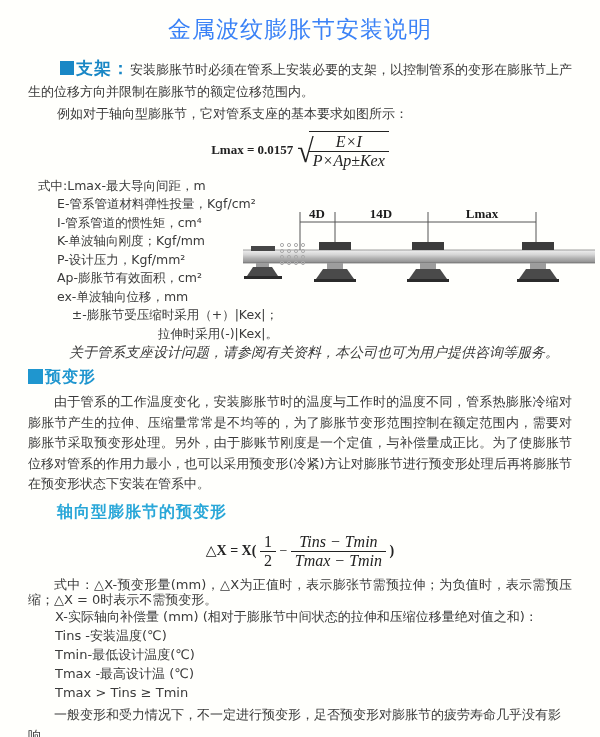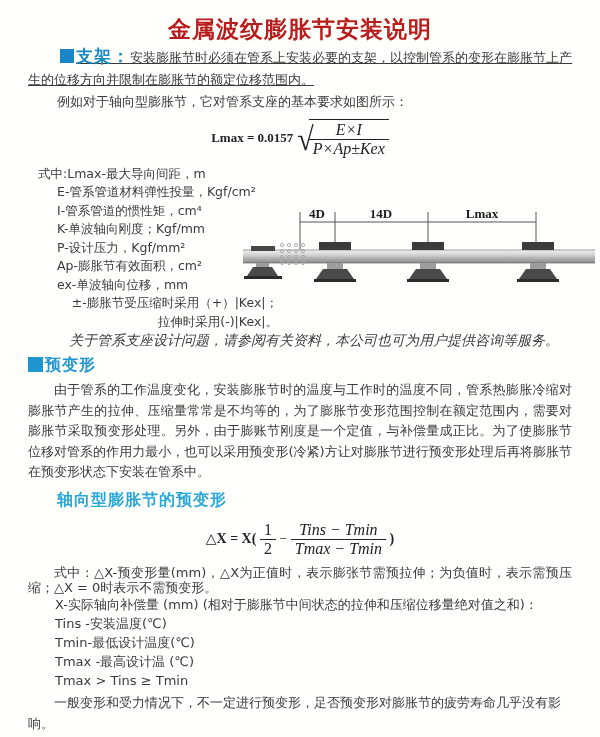--- a/index.html
+++ b/index.html
@@ -4,25 +4,25 @@
 <style>
   html,body{margin:0;padding:0;}
   body{
     width:600px;height:737px;background:#fffffc;overflow:hidden;
     font-family:"DejaVu Sans","Liberation Sans",sans-serif;
     color:#3a3a3a;-webkit-font-smoothing:antialiased;
   }
   .page{position:relative;width:600px;height:737px;background:#fffffc;}
   .content{padding:0 28px;}
   h1.title{
-    margin:14px 0 0;text-align:center;font-size:23px;font-weight:bold;
-    color:#b91c1c;letter-spacing:1px;
+    margin:14px 0 12px;text-align:center;font-size:23px;font-weight:normal;
+    color:#3b82f6;letter-spacing:1px;
   }
   p{margin:0;font-size:13px;line-height:22px;}
-  .p-intro{text-indent:32px;text-decoration:underline;}
+  .p-intro{text-indent:32px;}
   .p-intro .sec-head{font-size:17px;font-weight:bold;color:#1987c5;letter-spacing:1px;}
   .sq{display:inline-block;width:14px;height:14px;background:#1987c5;margin-right:2px;vertical-align:-1px;}
   .p-example{text-indent:29px;}
 
   
   .formula{font-family:"Liberation Serif","DejaVu Serif",serif;color:#222;text-align:center;}
   .formula .bold{font-weight:bold;}
   .frac{display:inline-block;vertical-align:middle;text-align:center;font-size:16px;line-height:1.15;}
   .frac .num{display:block;border-bottom:1px solid #222;padding:0 4px;}
   .frac .den{display:block;padding:0 4px;}

